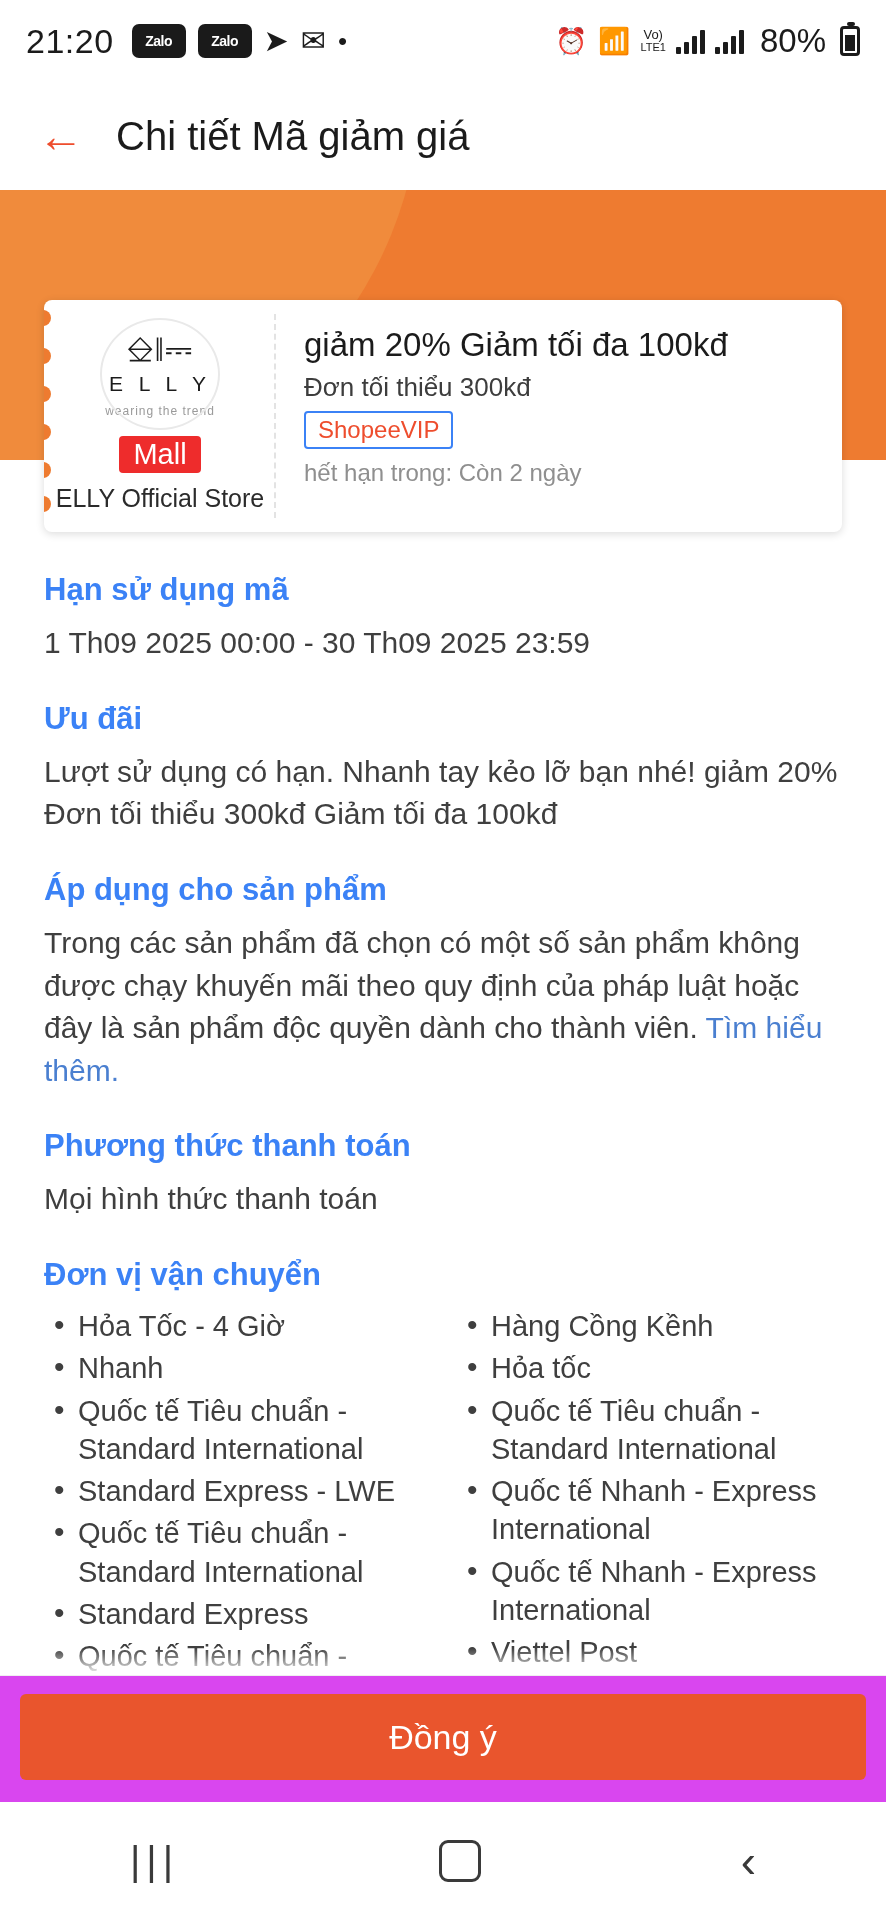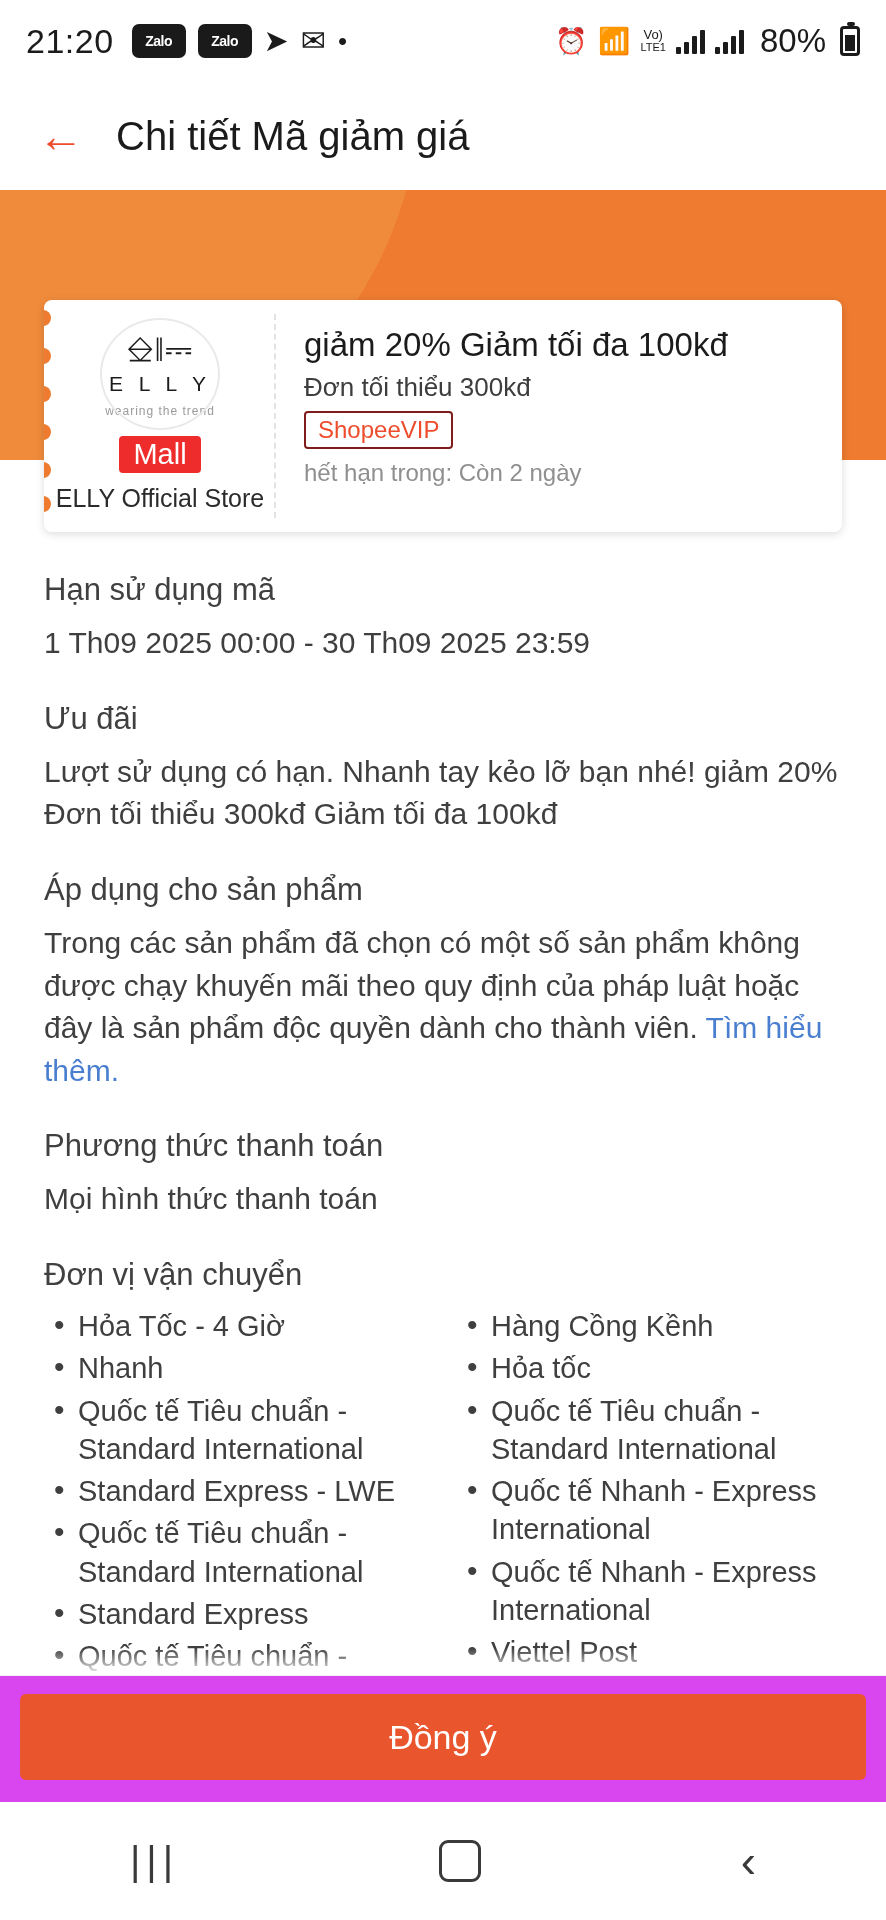--- a/index.html
+++ b/index.html
@@ -156,33 +156,33 @@
   }
   .v-right {
     flex: 1;
     padding: 26px 24px 18px 28px;
     display: flex; flex-direction: column; gap: 8px;
   }
   .v-title { font-size: 33px; font-weight: normal; color: #1b1b1b; }
   .v-min { font-size: 26px; color: #3d3d3d; }
   .vip-badge {
     align-self: flex-start;
-    border: 2px solid #7f1d1d; color:#ee4d2d;
+    border: 2px solid #3b82f6; color:#ee4d2d;
     font-size: 24px; padding: 3px 12px; border-radius: 4px;
   }
   .v-expire { font-size: 24px; color: #8f8f8f; margin-top: 2px; }
 
   
   .content {
     flex: 1;
     padding: 40px 44px 0;
     overflow: hidden;
   }
   .sec-title {
-    font-size: 31px; font-weight: normal; color: #404040;
+    font-size: 31px; font-weight: bold; color: #3b82f6;
     margin-bottom: 14px;
   }
   .sec-body {
     font-size: 30px; color: #3f3f3f; line-height: 1.42;
   }
   .sec { margin-bottom: 36px; }
   .link { color: #4a7fd0; }
 
   .ship-lists {
     display: flex; gap: 28px;

